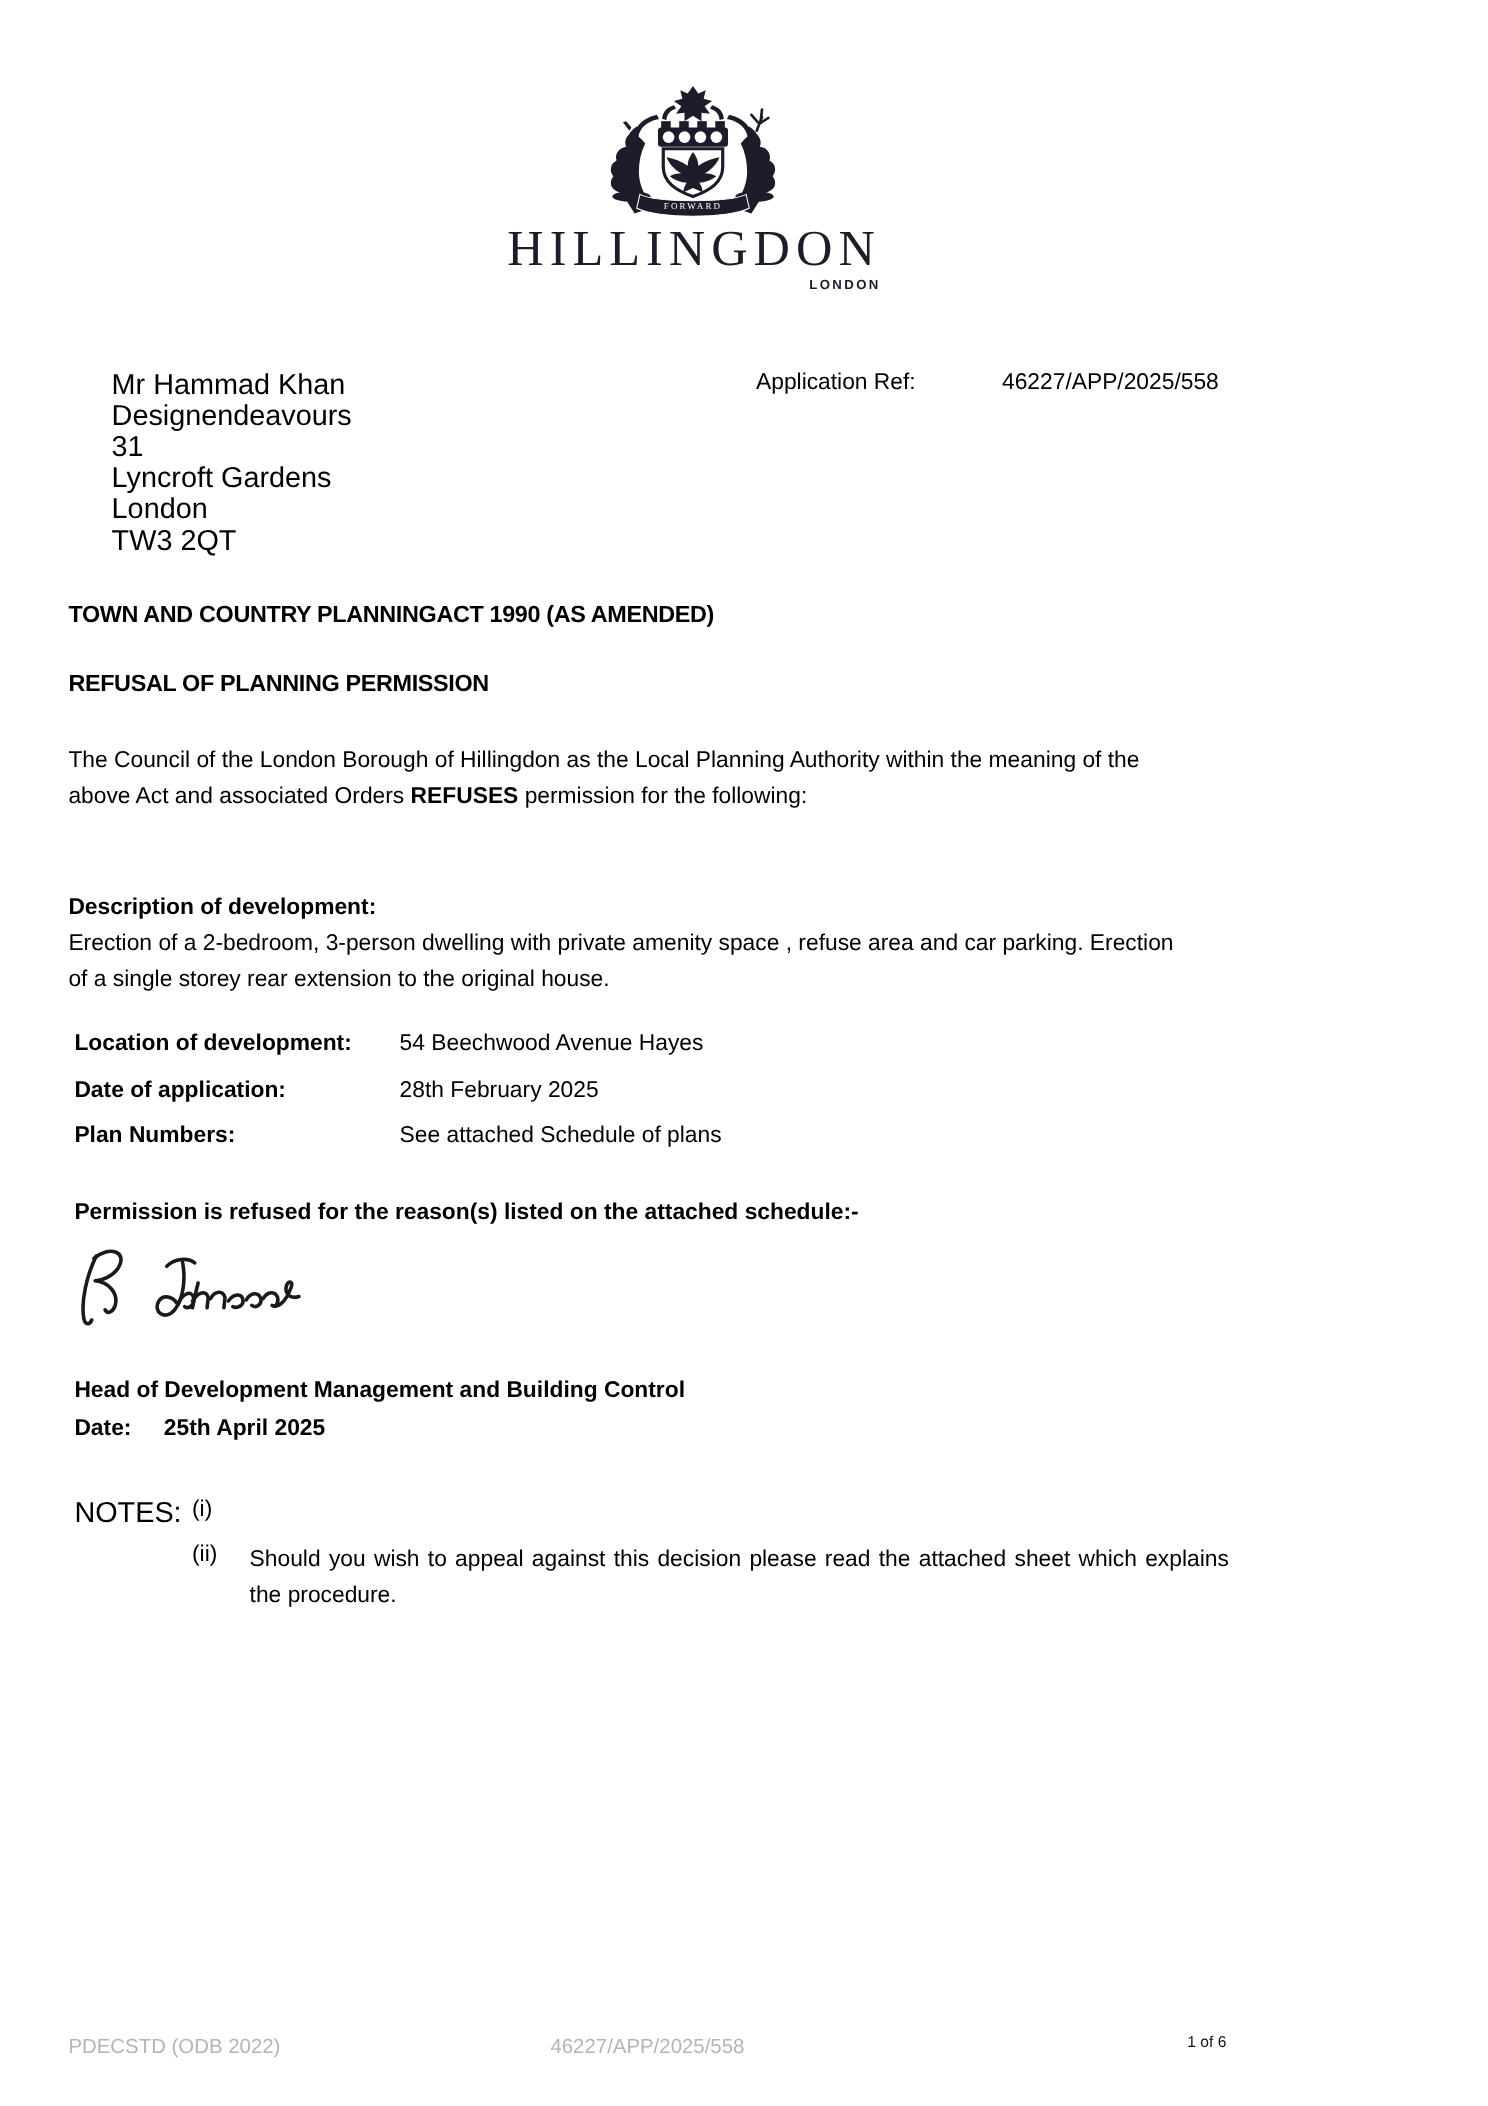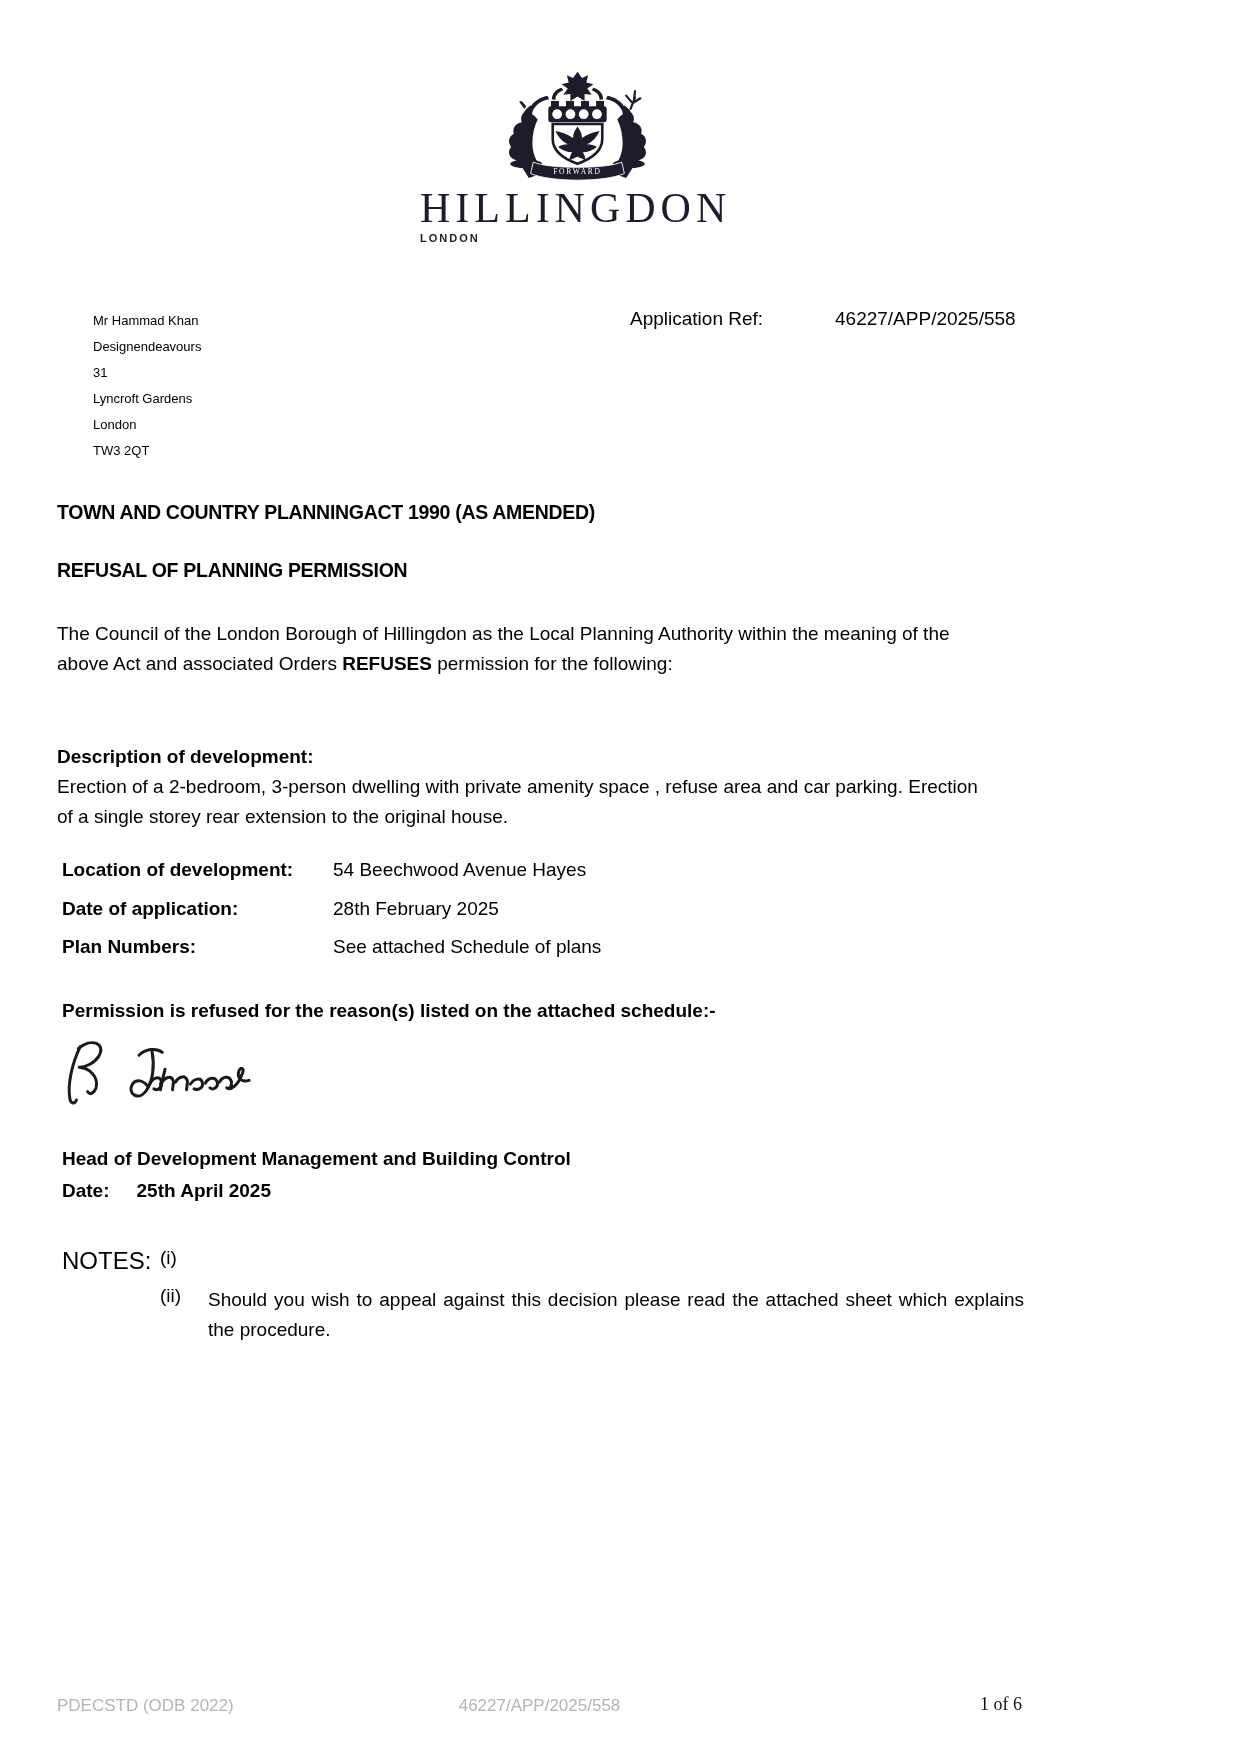--- a/index.html
+++ b/index.html
@@ -7,34 +7,34 @@
     position:relative;
     width:1240px;height:1755px;
     background:#ffffff;
     font-family:"Liberation Sans", sans-serif;
     color:#000;
     overflow:hidden;
   }
   .abs{position:absolute;}
   .b{font-weight:bold;}
   
-  .logo-block{left:420px;top:70px;width:314px;text-align:left;}
+  .logo-block{left:420px;top:70px;width:314px;text-align:right;}
   .crest{display:block;margin:0 auto;}
   .wordmark{
     font-family:"Liberation Serif", serif;
     font-size:42px;line-height:42px;
     letter-spacing:5px;white-space:nowrap;
     color:#1c1c2b;margin-top:2px;
   }
   .logo-sub{
     font-size:11px;font-weight:bold;letter-spacing:2px;
     color:#1c1c2b;margin-top:3px;
   }
   
-  .recipient{left:93px;top:308px;font-size:13px;line-height:26px;}
+  .recipient{left:93px;top:308px;font-size:24px;line-height:26px;}
   .appref-label{left:630px;top:308px;font-size:19px;}
   .appref-value{left:835px;top:308px;font-size:19px;}
   
   .h-center{left:57px;width:996px;text-align:left;font-weight:bold;font-size:19.5px;letter-spacing:-0.3px;}
   .h-act{top:501px;}
   .h-dec{top:559px;}
   
   .intro{left:57px;top:619px;font-size:19px;line-height:30px;}
   
   .desc{left:57px;top:742px;font-size:19px;line-height:30px;}
@@ -50,21 +50,21 @@
   .date-line .val{margin-left:27px;text-align:right;}
   
   .notes-label{left:62px;top:1247px;font-size:24px;}
   .note-marker-i{left:160px;top:1247px;font-size:19px;}
   .note-text-i{left:208px;top:1247px;font-size:19px;}
   .note-marker-ii{left:160px;top:1285px;font-size:19px;}
   .note-text-ii{left:208px;top:1285px;width:816px;font-size:19px;line-height:30px;text-align:justify;}
   
   .footer-left{left:57px;top:1696px;font-size:17px;color:#b5b5b5;}
   .footer-center{left:57px;top:1696px;width:965px;text-align:center;font-size:17px;color:#b5b5b5;}
-  .footer-right{right:218px;top:1694px;font-size:18px;color:#111;font-family:Liberation Serif, serif;}
+  .footer-right{right:218px;top:1694px;font-size:13px;color:#111;}
 </style>
 </head>
 <body>
 
 <div class="page">
 
   <div class="abs logo-block">
     <svg class="crest" width="195" height="115" viewBox="0 0 220 130" aria-hidden="true">
       <g fill="#1c1c2b" stroke="none">
 

